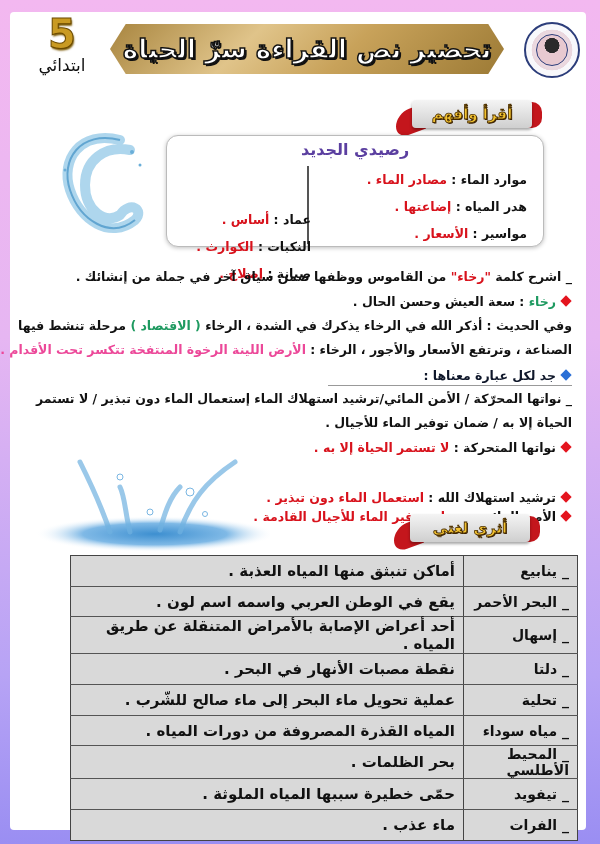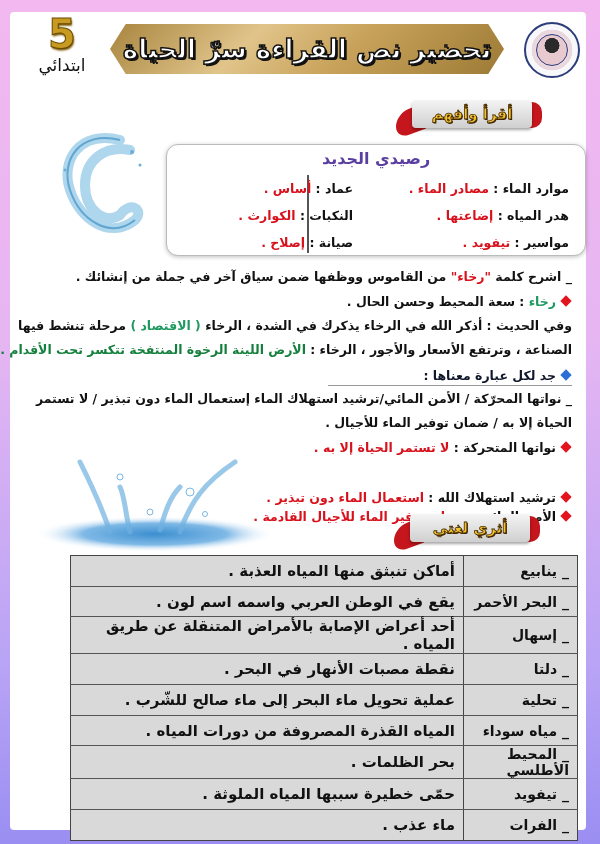--- a/index.html
+++ b/index.html
@@ -38,30 +38,30 @@
   .ribbon .red-l { position: absolute; left: 0; top: 10px; width: 30px; height: 26px; background: #c4161c;
     border-radius: 14px 0 0 14px; transform: skewY(-20deg); }
   .ribbon .red-r { position: absolute; right: 0; top: 4px; width: 20px; height: 26px; background: #c4161c;
     border-radius: 0 10px 10px 0; }
   .ribbon .plate { position: absolute; left: 16px; right: 10px; top: 2px; height: 28px;
     background: linear-gradient(180deg, #f4f4f4, #cfcfcf); border-radius: 4px; box-shadow: 0 2px 3px rgba(0,0,0,.35);
     display: flex; align-items: center; justify-content: center; }
   .ribbon .plate span { font-size: 15px; font-weight: bold; color: #f2c230; -webkit-text-stroke: 0.8px #4a2e00;
     text-shadow: 1px 1px 0 #3a2000; }
   
-  .vocab { position: absolute; left: 156px; top: 132px; width: 420px; height: 112px;
+  .vocab { position: absolute; left: 156px; top: 123px; width: 378px; height: 112px;
     border: 1px solid #bbb; border-radius: 12px; box-shadow: 0 1px 4px rgba(0,0,0,.25); background: #fff; }
   .vocab-title { position: absolute; top: 4px; width: 100%; text-align: center; font-size: 16px; font-weight: bold; color: #5b3fa0; }
   .vocab-col { position: absolute; top: 30px; font-size: 12.5px; font-weight: bold; line-height: 27px; color: #111; }
   .vocab-col.right { right: 16px; }
-  .vocab-col.left { right: 232px; }
+  .vocab-col.left { right: 232px; margin-top: 40px; }
   .vocab-divider { position: absolute; top: 30px; left: 140px; width: 1.5px; height: 78px; background: #555; }
   .red { color: #d8121c; }
   .green { color: #1e9a60; }
-  .cyan { color: #15803d; text-align: center; }
+  .cyan { color: #ec4899; text-align: center; }
   
   .txt { position: absolute; right: 14px; font-size: 12.5px; font-weight: bold; color: #111; white-space: nowrap; line-height: 20px; }
   .diamond { display: inline-block; width: 8px; height: 8px; background: #e4141e; transform: rotate(45deg); margin-left: 6px; margin-right: 2px; vertical-align: 1px; }
   .diamond.blue { background: #2a6fd6; }
   .find-title { position: absolute; right: 14px; top: 355px; width: 244px; font-size: 12.5px; font-weight: bold;
     color: #0f172a; line-height: 18px; border-bottom: 1px solid #999; }
   
   .splash-c { position: absolute; left: 40px; top: 108px; width: 100px; height: 130px; }
   .splash-b { position: absolute; left: 20px; top: 430px; width: 240px; height: 110px; }
   
@@ -102,35 +102,35 @@
     <div class="plate">
       <span>أقرأ وأفهم</span>
     </div>
   </div>
 
   <div class="vocab">
     <div class="vocab-title">رصيدي الجديد</div>
     <div class="vocab-col right">
       <div><span>موارد الماء</span><span> : </span><span class="red">مصادر الماء .</span></div>
       <div><span>هدر المياه</span><span> : </span><span class="red">إضاعتها .</span></div>
-      <div><span>مواسير</span><span> : </span><span class="red">تيفويد .</span></div>
+      <div><span>مواسير</span><span> : </span><span class="red">الأسعار .</span></div>
     </div>
     <div class="vocab-divider"></div>
     <div class="vocab-col left">
       <div><span>عماد</span><span> : </span><span class="red">أساس .</span></div>
       <div><span>النكبات</span><span> : </span><span class="red">الكوارث .</span></div>
       <div><span>صيانة</span><span> : </span><span class="red">إصلاح .</span></div>
     </div>
   </div>
 
   <div class="txt" style="top: 255px;">
     <span>_ اشرح كلمة </span><span class="red">"رخاء"</span><span> من القاموس ووظفها ضمن سياق آخر في جملة من إنشائك .</span>
   </div>
   <div class="txt" style="top: 280px;">
-    <span class="diamond"></span><span class="green">رخاء</span><span> : سعة المحيط وحسن الحال .</span>
+    <span class="diamond"></span><span class="green">رخاء</span><span> : سعة العيش وحسن الحال .</span>
   </div>
   <div class="txt" style="top: 304px;">
     <span>وفي الحديث : أذكر الله في الرخاء يذكرك في الشدة ، الرخاء </span><span class="green">( الاقتصاد )</span><span> مرحلة تنشط فيها</span>
   </div>
   <div class="txt" style="top: 328px;">
     <span>الصناعة ، وترتفع الأسعار والأجور ، الرخاء : </span><span class="cyan">الأرض اللينة الرخوة المنتفخة تتكسر تحت الأقدام .</span>
   </div>
 
   <div class="find-title">
     <span class="diamond blue"></span><span>جد لكل عبارة معناها :</span>

